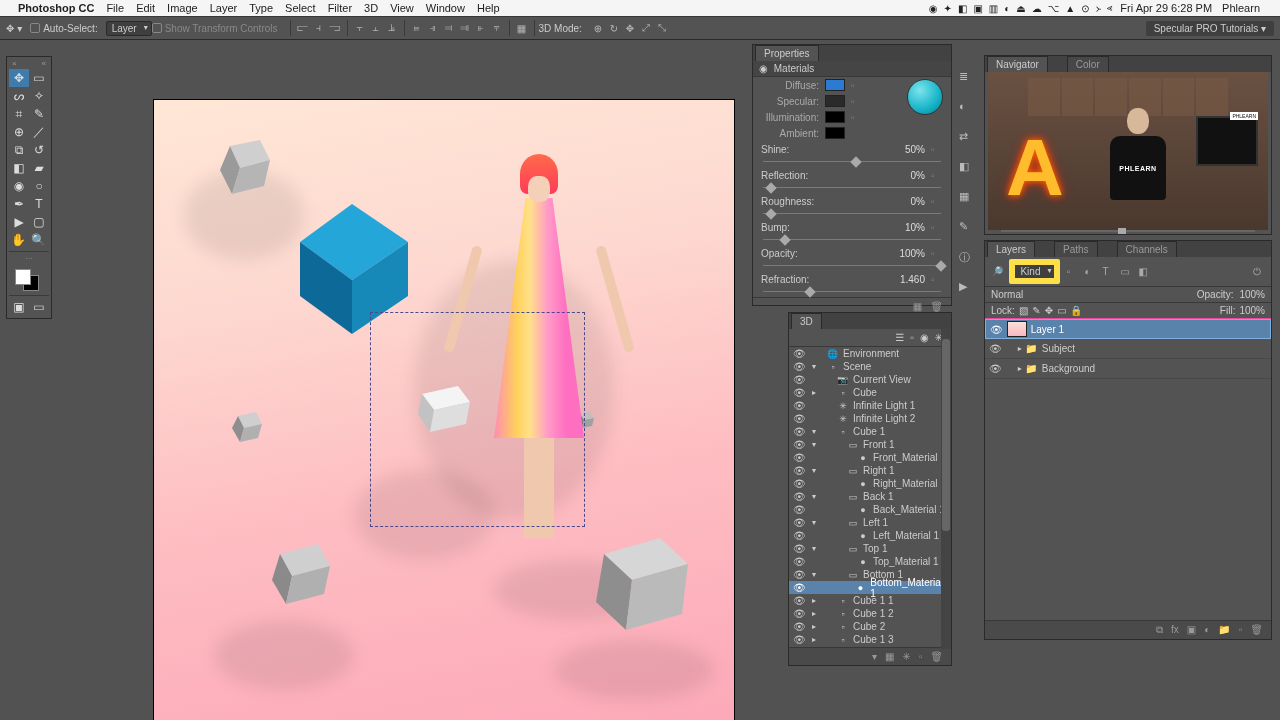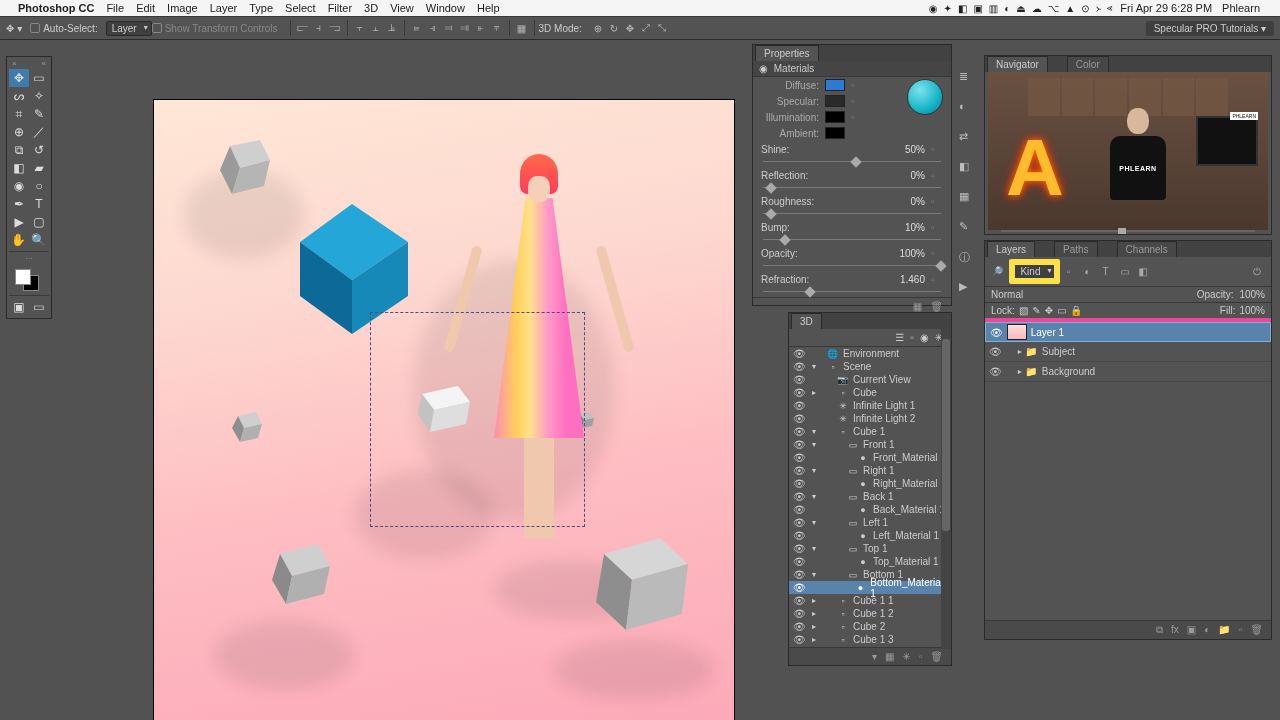--- a/index.html
+++ b/index.html
@@ -102,21 +102,21 @@
 .nav-scroll::before { content: ''; flex: 1; height: 2px; background: #666; }
 .nav-scroll .thumb-sc { position: absolute; left: 46%; width: 8px; height: 6px; background: #aaa; }
 
 
 .layers-panel { top: 240px; right: 8px; width: 288px; height: 400px; }
 .layers-opts { display: flex; align-items: center; gap: 6px; padding: 2px 6px; border-bottom: 1px solid #383838; }
 .layers-opts .dd { background: #3f3f3f; border: 6px solid #fde047; padding: 1px 14px 1px 5px; border-radius: 2px; position: relative; font-size: 10px; }
 .layers-opts .dd::after { content: '▾'; position: absolute; right: 3px; font-size: 8px; }
 .layers-opts .ic-sm { width: 12px; color: #aaa; font-size: 10px; }
 .layers-mode { display: flex; align-items: center; gap: 6px; padding: 2px 6px; border-bottom: 1px solid #383838; }
-.layers-lock { display: flex; align-items: center; gap: 4px; padding: 2px 6px; border-bottom: 4px solid #ec4899; }
+.layers-lock { display: flex; align-items: center; gap: 4px; padding: 2px 6px; border-bottom: 1px solid #ec4899; }
 .layer-list .lrow { display: flex; align-items: center; height: 20px; padding: 0 4px; gap: 4px; border-bottom: 1px solid #484848; }
 .layer-list .lrow.sel { background: #5a83ab; color: #fff; }
 .layer-list .lrow.sel-hi { border: 1px solid #7fb0dd; }
 .layer-list .thumb-l { width: 20px; height: 16px; background: #ddd; border: 1px solid #222; }
 .layer-list .fold-ic { width: 12px; height: 12px; color: #777; font-size: 10px; }
 .layers-footer { position: absolute; bottom: 0; left: 0; right: 0; display: flex; justify-content: flex-end; gap: 8px; padding: 3px 8px; border-top: 1px solid #383838; color: #999; background: #4a4a4a; }
 
 
 .vscroll { position: absolute; right: 0; top: 16px; bottom: 16px; width: 10px; background: #444; }
 .vscroll .bar { position: absolute; left: 1px; right: 1px; background: #666; border-radius: 3px; }

